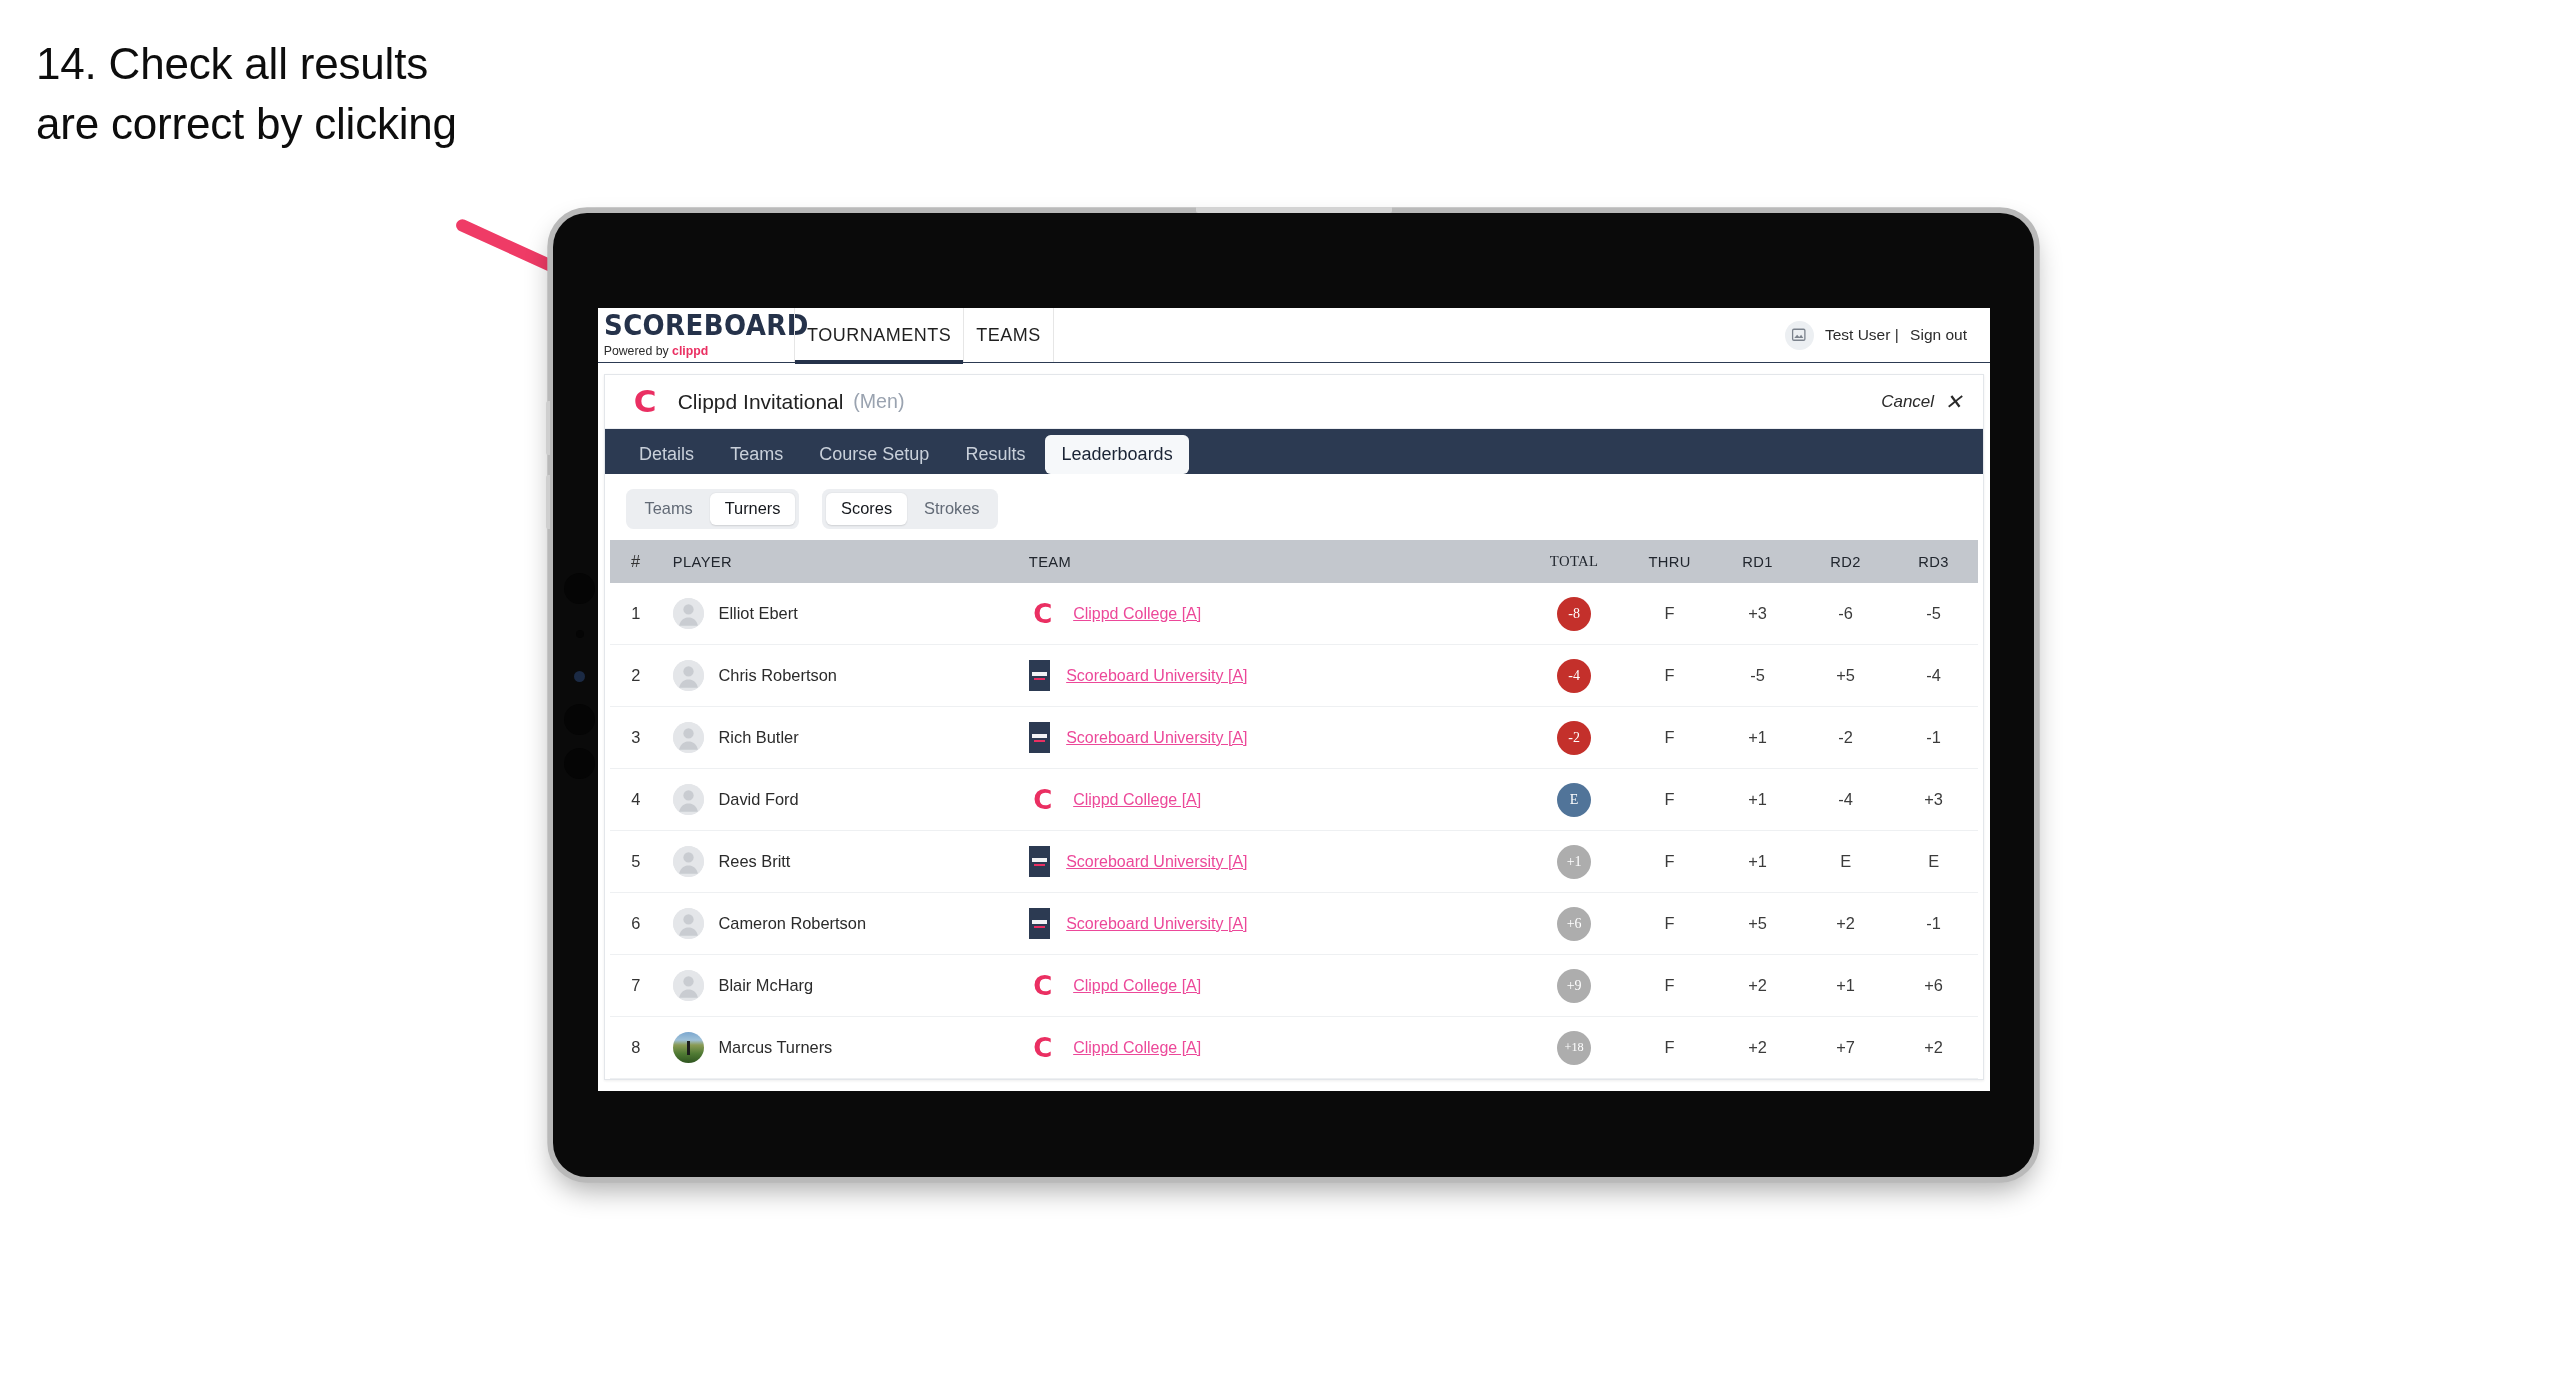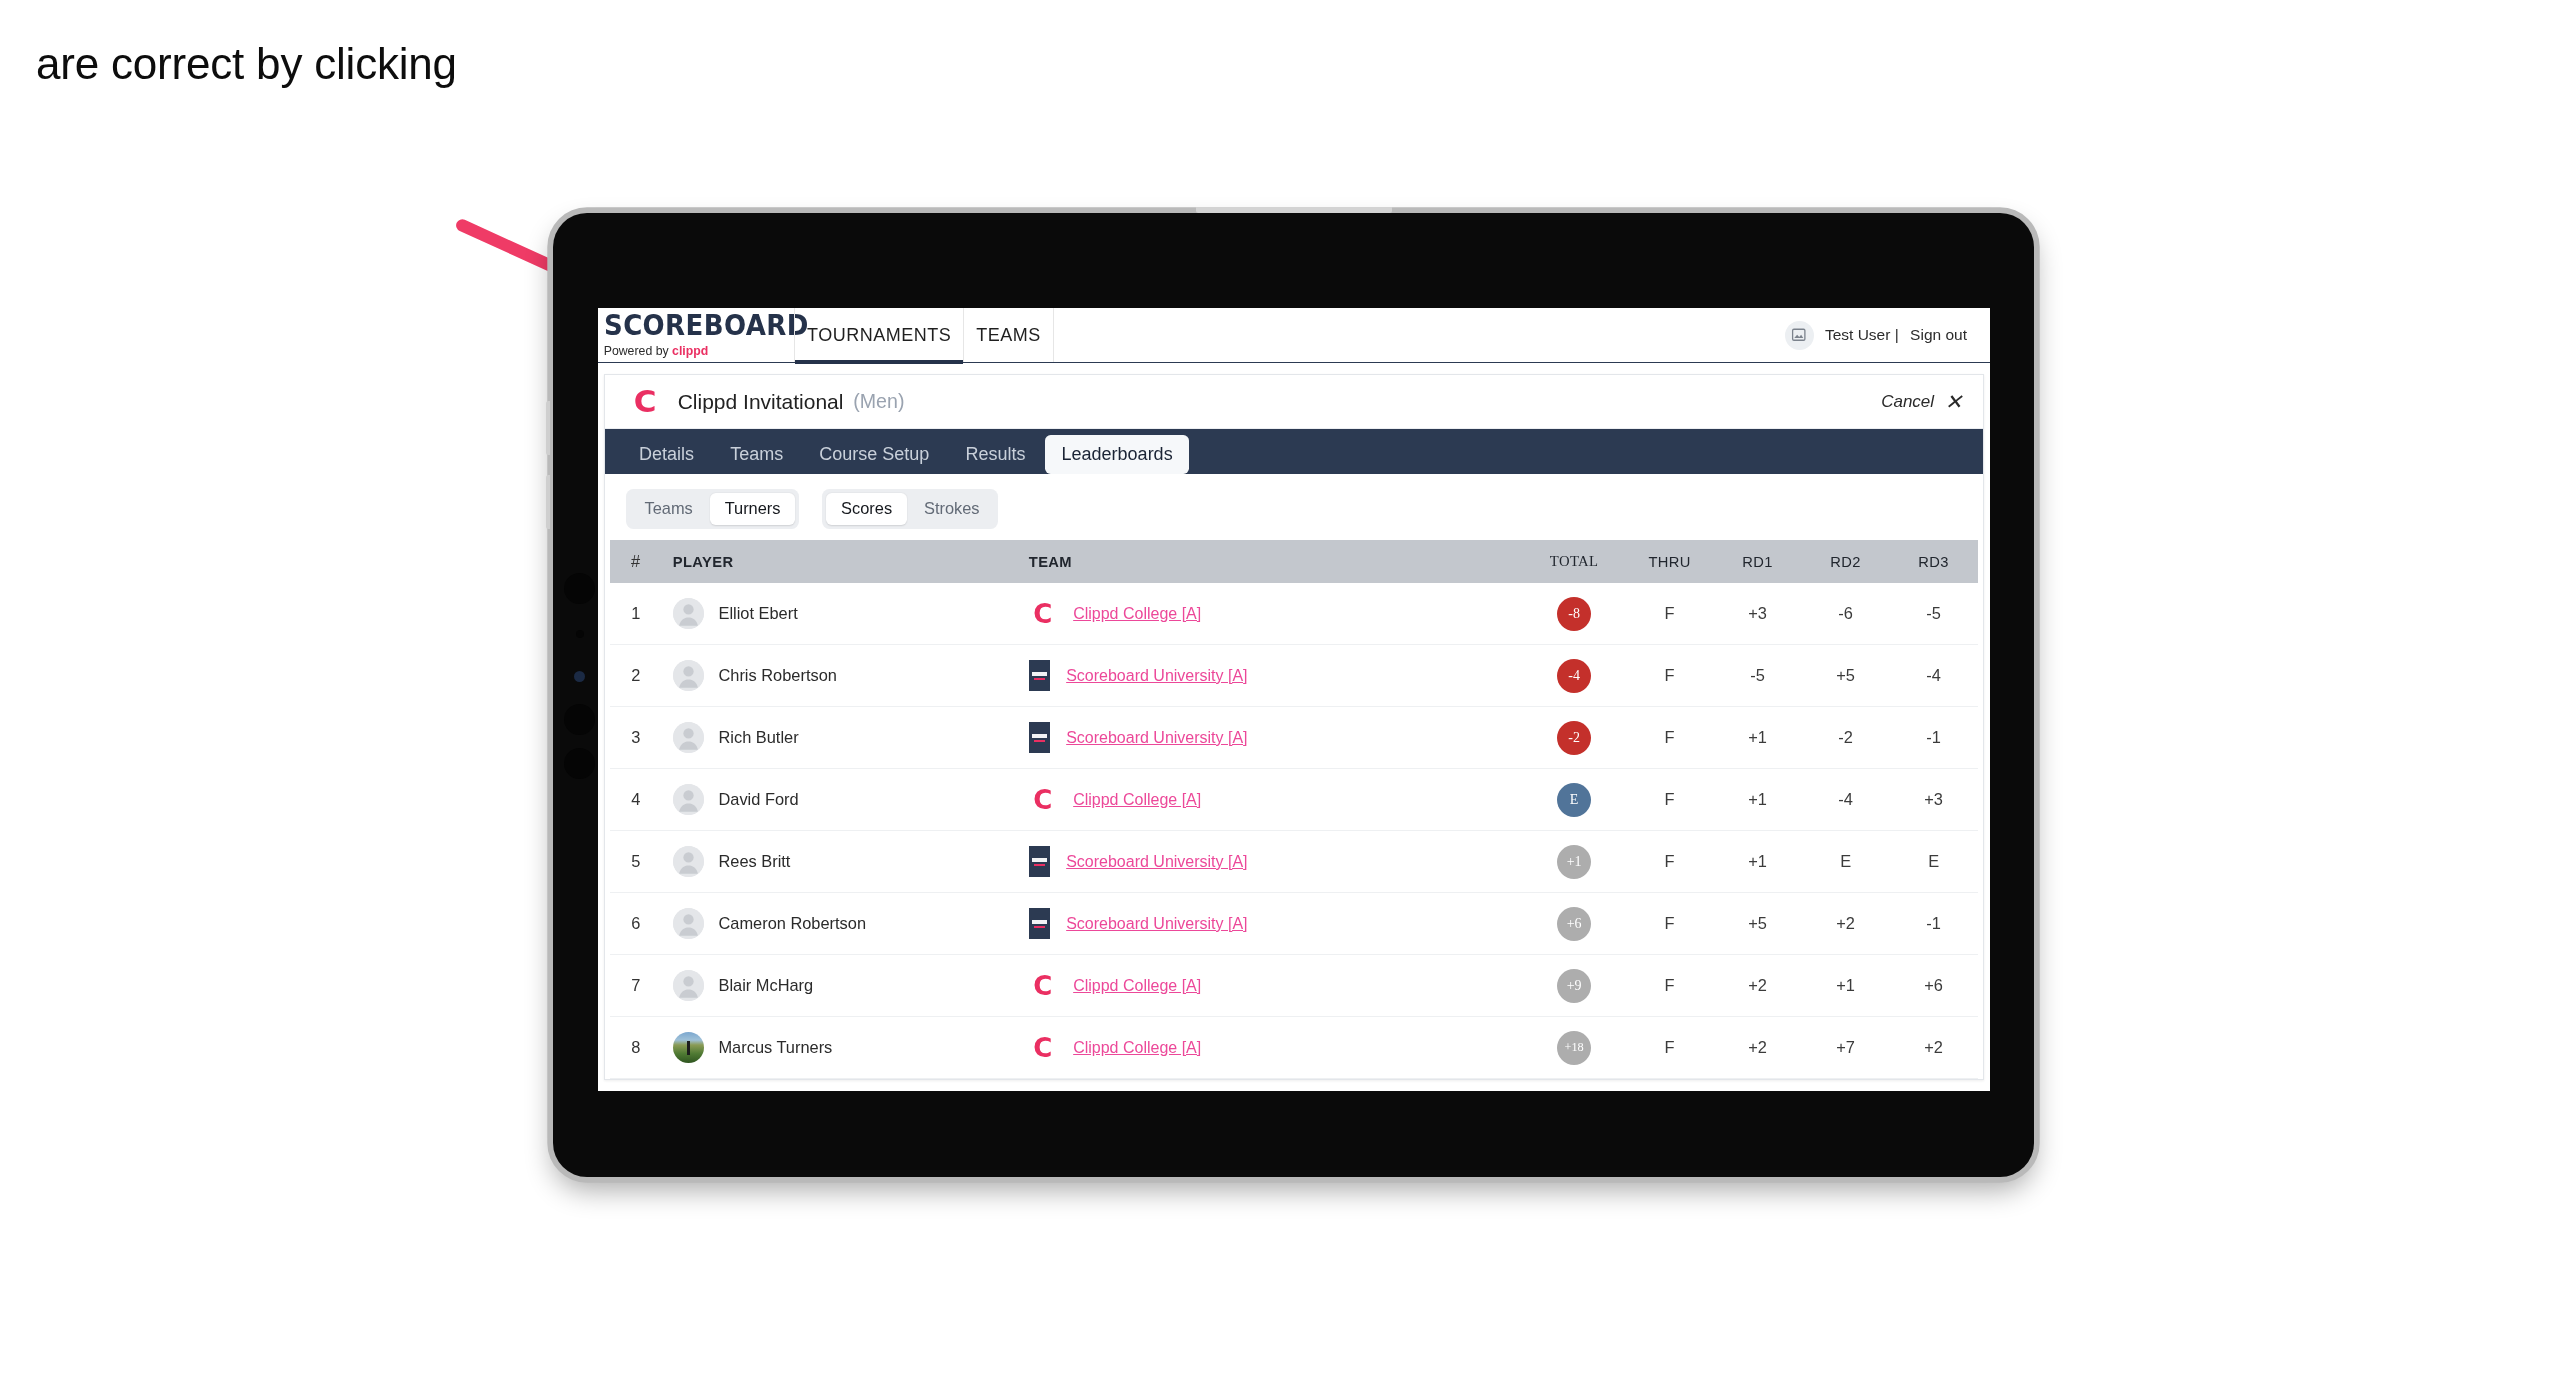--- a/index.html
+++ b/index.html
@@ -144,21 +144,21 @@
     background: #c3c7cd; height: 43px; font-size: 14.7px; color: #21262e;
     font-weight: normal; letter-spacing: 0.4px;
   }
   .tbody-row { height: 62px; border-bottom: 0.8px solid #eef0f2; background: #fff; }
   .c-rank  { width: 51px; text-align: center; font-size: 16.4px; color: #333; }
   .c-player{ width: 356px; display: flex; align-items: center; gap: 14.7px; padding-left: 11.4px; }
   .c-team  { flex: 1; display: flex; align-items: center; gap: 16.4px; padding-left: 11.4px; }
   .c-total { width: 103px; display: flex; justify-content: center; font-family: Liberation Serif, serif; }
   .c-thru  { width: 88px; text-align: center; }
   .c-rd    { width: 88px; text-align: center; }
-  #thead .c-player, #thead .c-team { padding-left: 11.4px; font-weight: bold; }
+  #thead .c-player, #thead .c-team { padding-left: 11.4px; }
   #thead .c-total, #thead .c-thru, #thead .c-rd { text-align: center; display:block; }
 
   .pname { font-size: 16.4px; color: #2b2b2b; }
   .tname { font-size: 16px; color: #ec4899; text-decoration: underline; }
   .cell-num { font-size: 16.4px; color: #3b3b3b; }
 
   .p-avatar {
     width: 31px; height: 31px; border-radius: 50%; background: #e4e6e9;
     display: flex; align-items: center; justify-content: center; overflow: hidden;
     flex: none;
@@ -190,20 +190,21 @@
   .badge.blue { background: #517499; }
   .badge.grey { background: #adadad; }
   .badge.small { font-size: 12.3px; }
 </style>
 </head>
 <body>
 
 <div id="root">
 
   <div id="caption">
+    <div>14. Check all results</div>
     <div>are correct by clicking</div>
   </div>
 
   <svg id="arrow" viewBox="0 0 720 360">
     <line x1="45" y1="36" x2="625" y2="300" stroke="#ef3b66" stroke-width="15" stroke-linecap="round"></line>
     <polygon points="600,258 682,328 582,330" fill="#ef3b66"></polygon>
   </svg>
 
   <div id="tablet">
     <div id="tablet-topnotch"></div>

